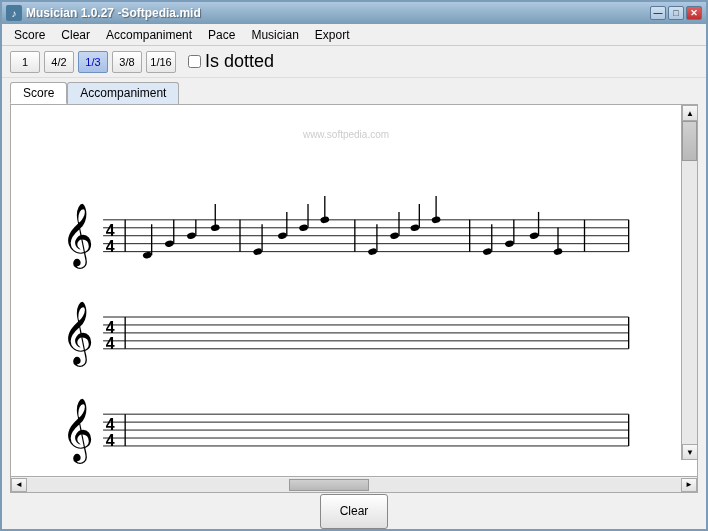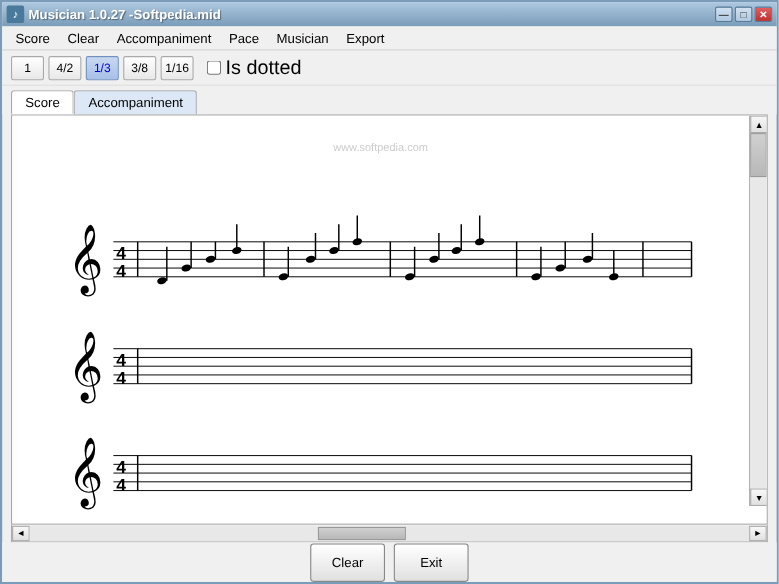--- a/index.html
+++ b/index.html
@@ -422,15 +422,14 @@
       <div class="scroll-h-arrow">◄</div>
       <div class="scroll-h-track">
         <div class="scroll-h-thumb"></div>
       </div>
       <div class="scroll-h-arrow">►</div>
     </div>
   </div>
 
   <div class="button-bar">
     <button class="action-btn">Clear</button>
-    <button class="action-btn">Exit</button>
   </div>
 </div>
 
 </body></html>

